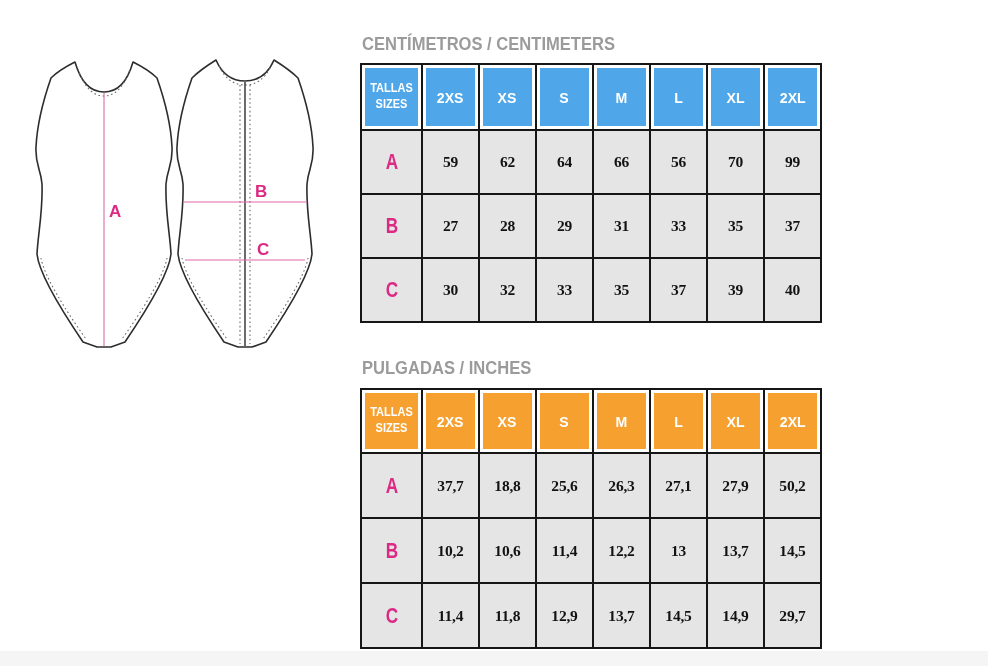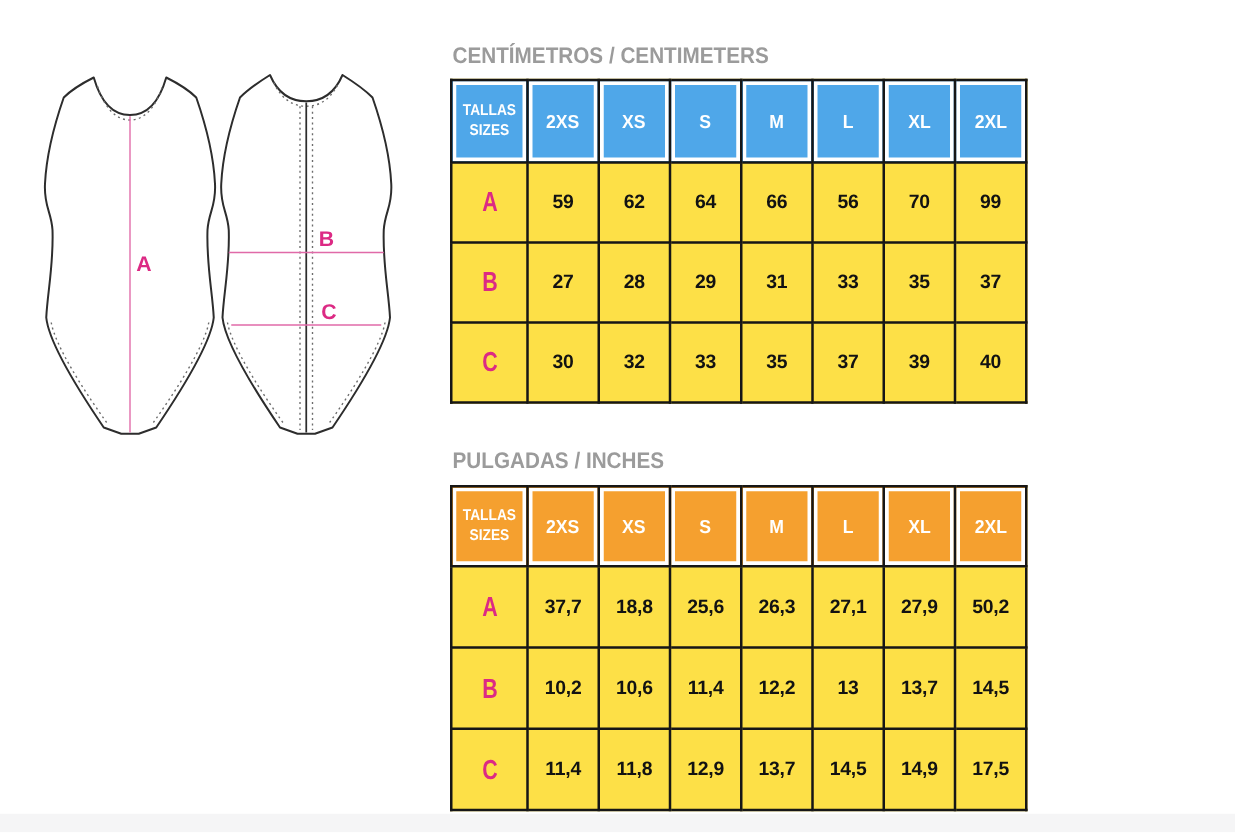--- a/index.html
+++ b/index.html
@@ -11,21 +11,21 @@
     position:absolute;left:362px;
     font-size:18px;font-weight:bold;color:#9b9b9b;
     letter-spacing:0px;white-space:nowrap;
     transform:scaleX(0.92);transform-origin:left center;
   }
   #cm-title{top:34px;}
   #in-title{top:358px;}
 
   table.size-table{
     position:absolute;left:360px;border-collapse:collapse;table-layout:fixed;
-    background:#fde047;
+    background:#e5e5e5;
   }
   #cm-table{top:63px;}
   #in-table{top:388px;}
   .size-table col.c0{width:61px;}
   .size-table col.c{width:57px;}
   .size-table th,.size-table td{
     border:2px solid #161616;text-align:center;vertical-align:middle;padding:0;
   }
   .size-table tr.head{height:64px;}
   .size-table tr.body{height:64px;}
@@ -36,21 +36,21 @@
   #in-table th{background:#f5a02f;box-shadow:inset 0 0 0 3px #ffffff;}
   .corner{
     display:flex;flex-direction:column;align-items:center;justify-content:center;
     line-height:1.25;font-size:12.5px;transform:scaleX(0.88);
   }
   .size-label{display:inline-block;transform:scaleX(0.94);}
   .row-label{
     display:inline-block;color:#dc2a84;font-size:22px;font-weight:bold;
     transform:scaleX(0.78);
   }
-  td.num{font-size:15.5px;font-weight:bold;color:#121212;letter-spacing:-0.2px;}
+  td.num{font-size:15.5px;font-weight:bold;color:#121212;letter-spacing:-0.2px;font-family:Liberation Serif, serif;}
 
   #figure-svg{position:absolute;left:28px;top:48px;}
   #bottom-strip{position:absolute;left:0;top:651px;width:988px;height:15px;background:#f5f5f6;}
 
   .suit-outline{fill:#ffffff;stroke:#2d2d2d;stroke-width:1.6;stroke-linejoin:round;}
   .stitch{fill:none;stroke:#6c6c6c;stroke-width:1.1;stroke-dasharray:1.6 2.7;}
   .zip-solid{fill:none;stroke:#2d2d2d;stroke-width:1.4;}
   .measure{fill:none;stroke:#e06aa8;stroke-width:1.1;}
   .measure-label{fill:#dc2a84;font-family:"Liberation Sans",sans-serif;font-weight:bold;font-size:17px;}
 </style>
@@ -225,19 +225,19 @@
       <td class="num">14,5</td>
     </tr>
     <tr class="body">
       <td><span class="row-label">C</span></td>
       <td class="num">11,4</td>
       <td class="num">11,8</td>
       <td class="num">12,9</td>
       <td class="num">13,7</td>
       <td class="num">14,5</td>
       <td class="num">14,9</td>
-      <td class="num">17,5</td>
+      <td class="num">29,7</td>
     </tr>
     </tbody>
   </table>
 
   <div id="bottom-strip"></div>
 </div>
 
 </body></html>

